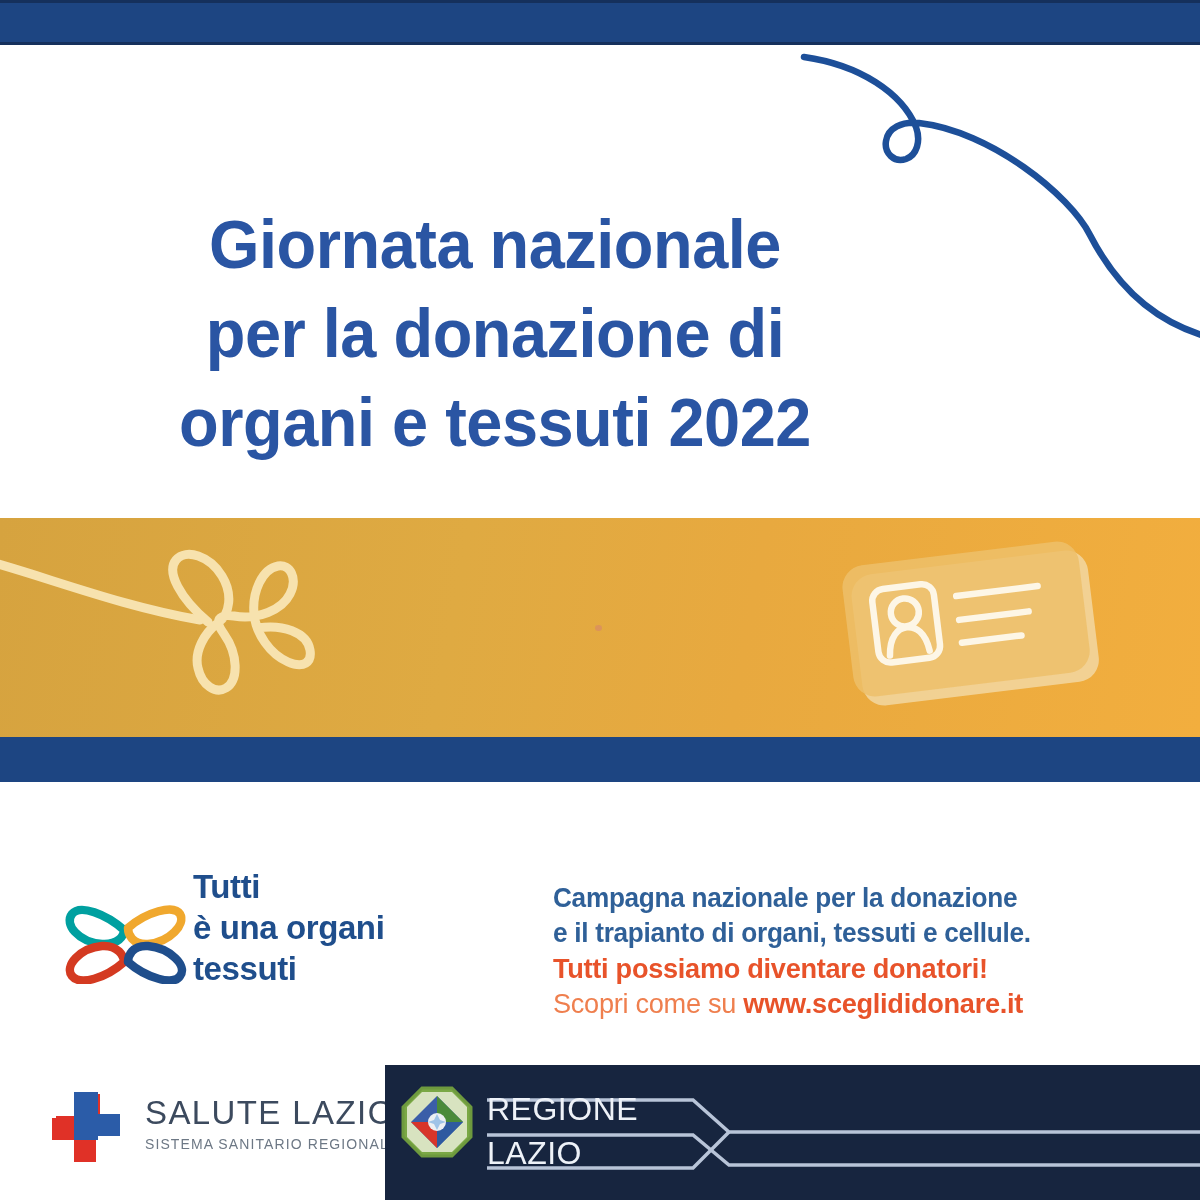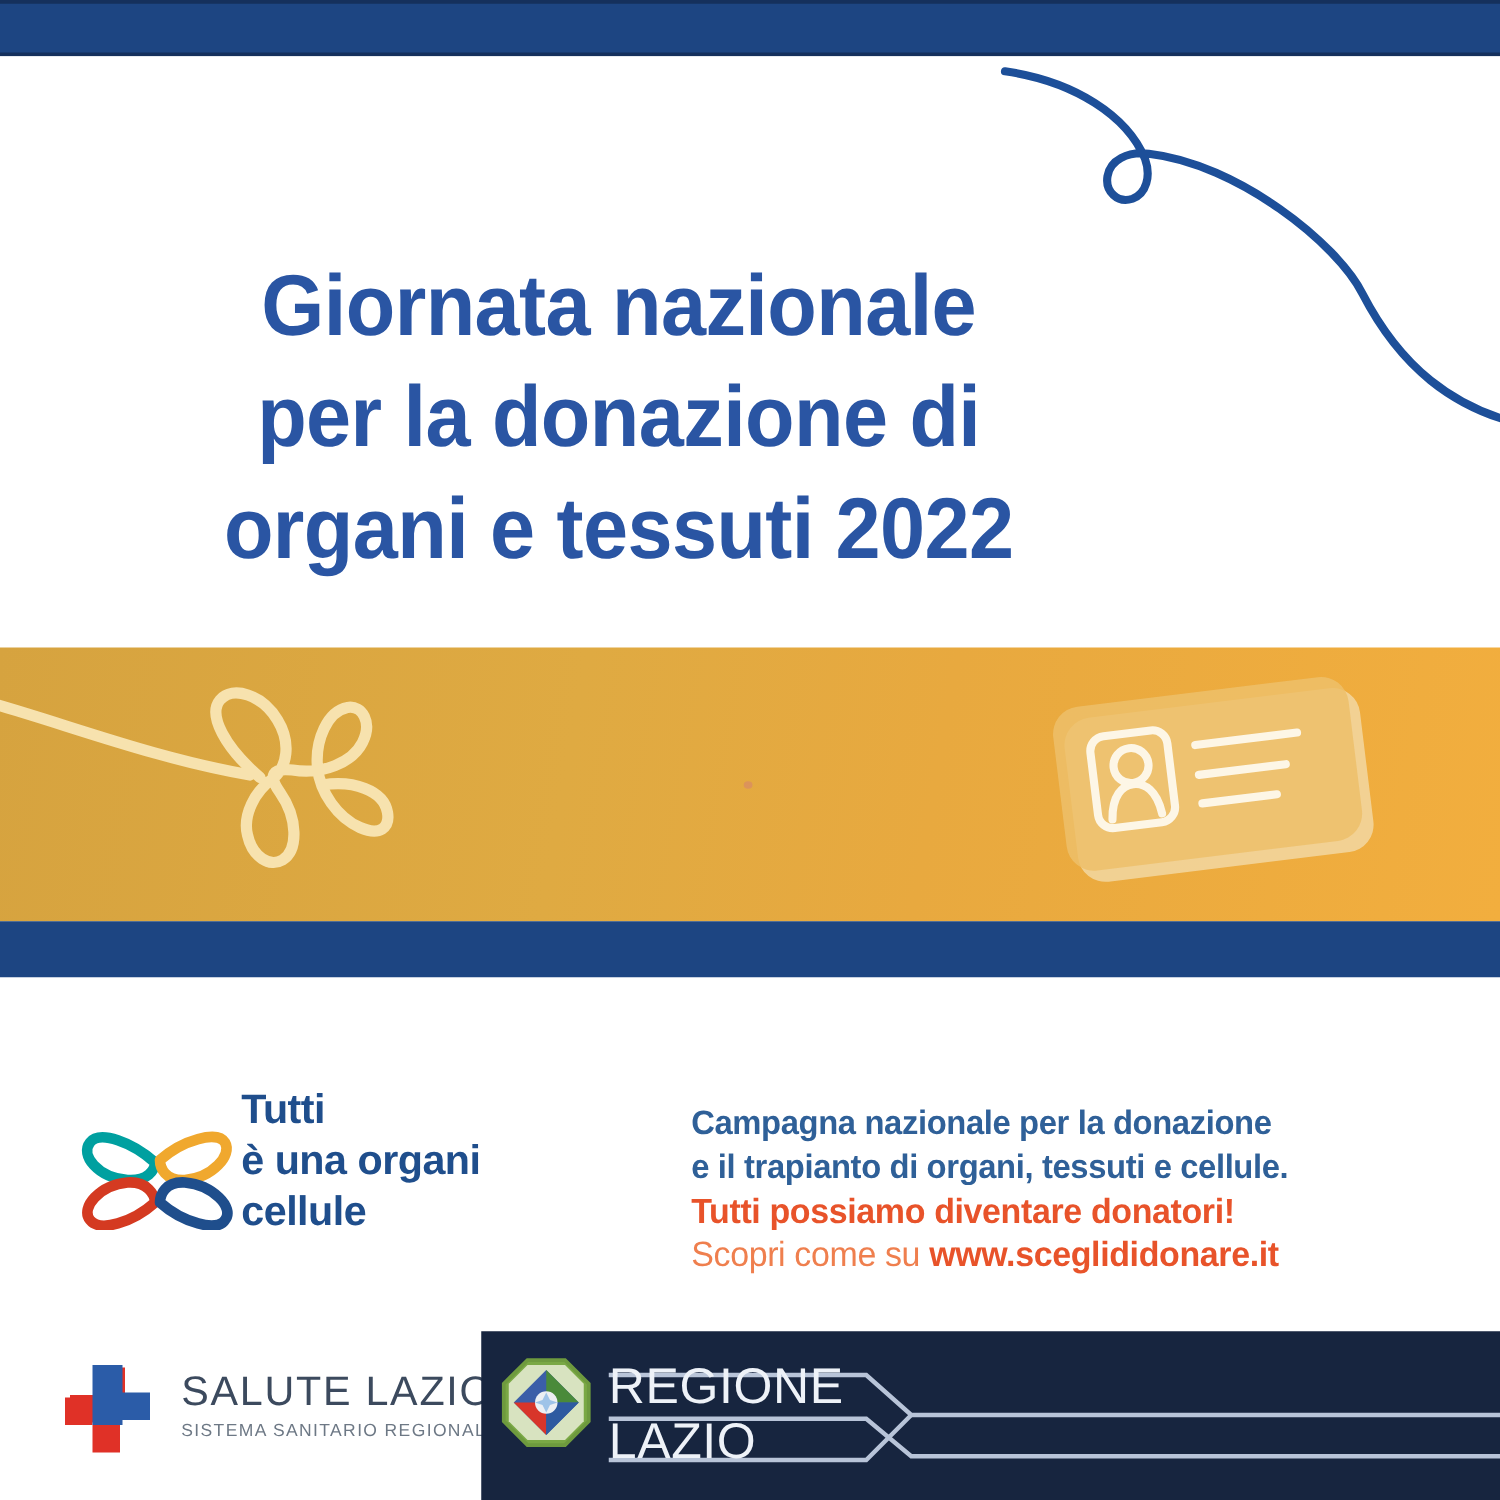--- a/index.html
+++ b/index.html
@@ -156,21 +156,21 @@
     position:absolute; left:385px; top:0px; width:815px; height:135px;
     background:#17253f;
     overflow:hidden;
   }
   .emblem{ position:absolute; left:16px; top:21px; width:72px; height:72px; }
   .reg-svg{ position:absolute; left:0; top:0; width:815px; height:135px; }
   .reg-text{
     position:absolute; left:102px; top:22px;
     color:#eef2f8;
     font-family:"Liberation Sans", sans-serif;
-    font-size:40px;
+    font-size:32px;
     font-weight:normal;
     line-height:44px;
     letter-spacing:0.5px;
   }
   .reg-text span{ display:block; white-space:nowrap; }
 </style>
 </head>
 <body>
 
 <div id="poster">
@@ -230,21 +230,21 @@
         <path d="M62,56 C44,40 18,30 10,40 C2,50 16,68 40,70 C56,71 62,62 62,56 Z" stroke="#00a0a0"></path>
         <path d="M66,54 C84,38 112,30 118,40 C124,50 108,68 86,70 C70,71 66,60 66,54 Z" stroke="#f0a82e"></path>
         <path d="M62,58 C44,74 18,82 10,72 C2,62 18,44 40,42 C56,41 62,52 62,58 Z" stroke="#d43a21" transform="translate(0,30)"></path>
         <path d="M66,58 C84,74 112,82 118,72 C126,62 108,44 86,42 C70,41 66,52 66,58 Z" stroke="#1f4e8c" transform="translate(0,30)"></path>
       </g>
     </svg>
 
     <div class="donare-text">
       <div>Tutti</div>
       <div>è una organi</div>
-      <div>cellule</div>
+      <div>tessuti</div>
     </div>
 
     <div class="campaign">
       <span class="cl cl-1">Campagna nazionale per la donazione</span>
       <span class="cl cl-2">e il trapianto di organi, tessuti e cellule.</span>
       <span class="cl cl-3">Tutti possiamo diventare donatori!</span>
       <span class="cl cl-4"><span>Scopri come su </span><strong>www.sceglididonare.it</strong></span>
     </div>
   </div>
 

